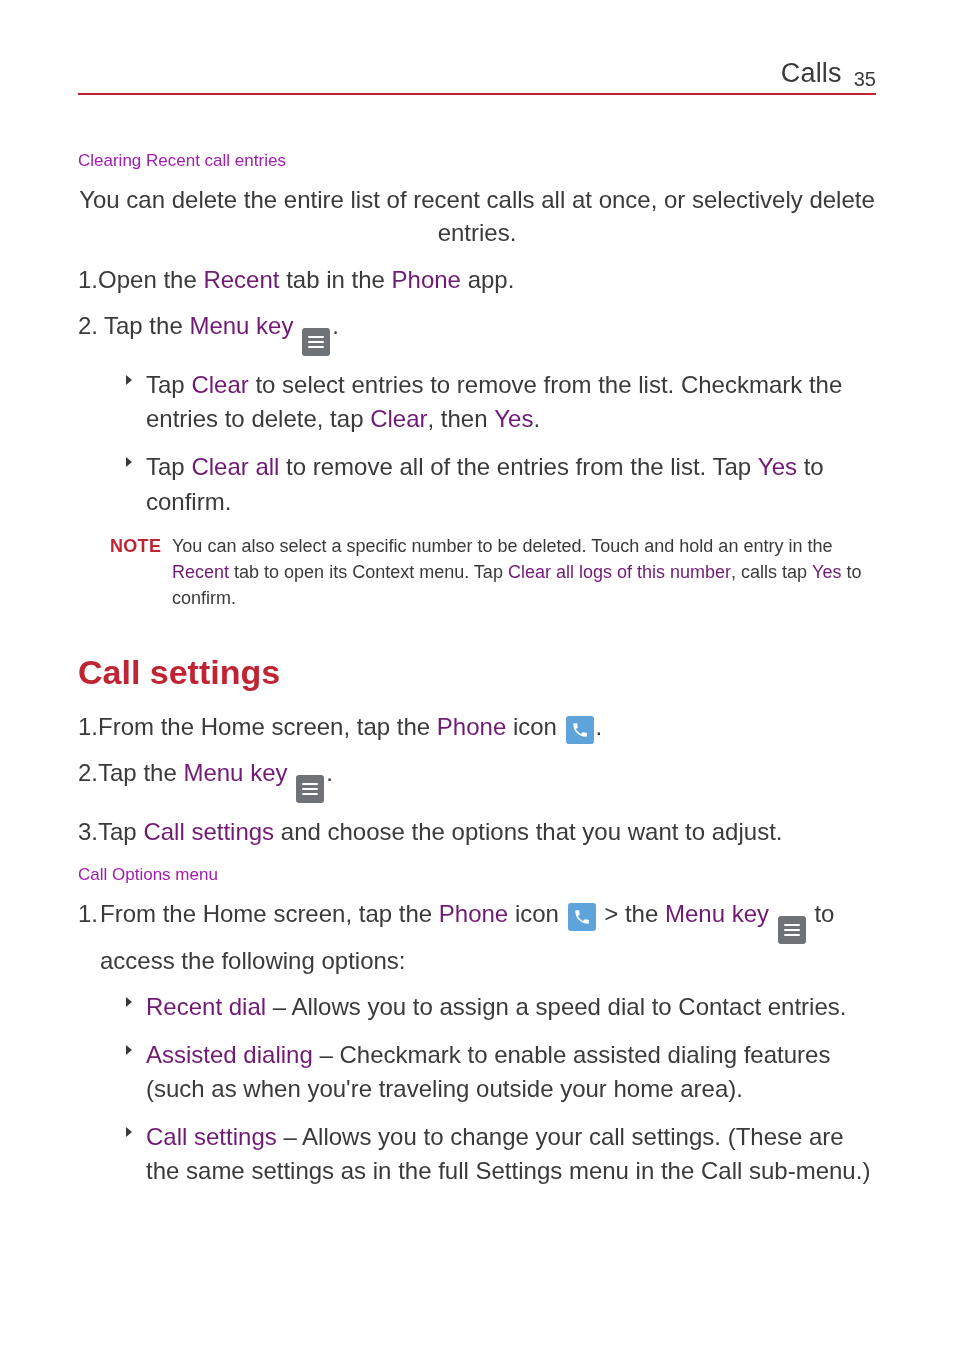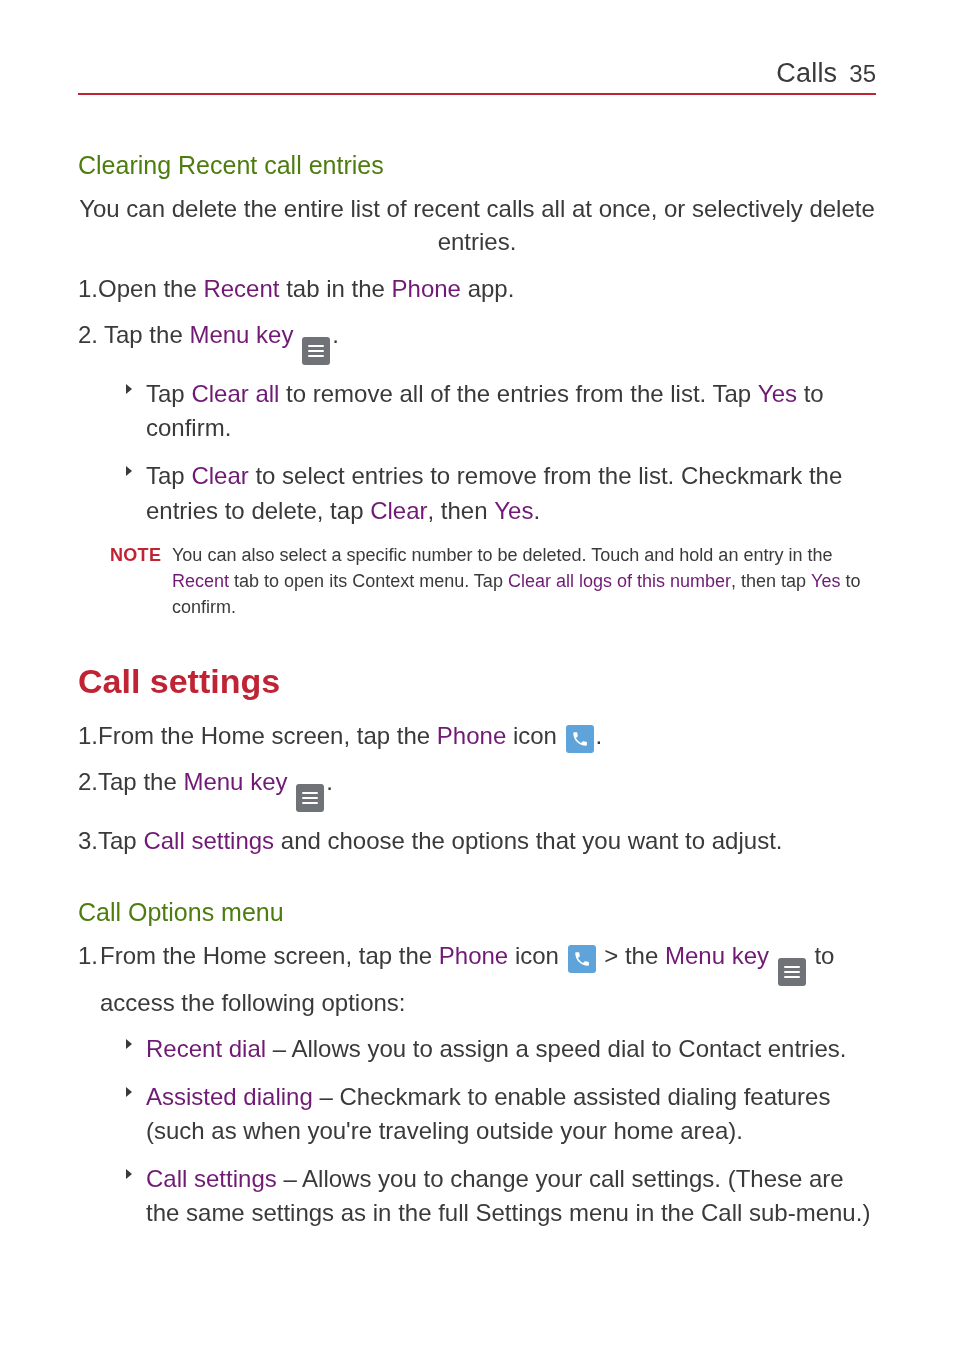--- a/index.html
+++ b/index.html
@@ -1,23 +1,23 @@
 <!DOCTYPE html>
 <html><head>
 <meta charset="utf-8">
 <style>
   * { box-sizing: border-box; margin: 0; padding: 0; }
   html, body { width: 954px; height: 1372px; background: #fff; }
   body { font-family: "Helvetica Neue", Helvetica, Arial, sans-serif; color: #3a3a3a; font-weight: 300; }
   .page { padding: 58px 78px 60px 78px; }
-  .header { border-bottom: 2px solid #c02434; display: flex; justify-content: flex-end; align-items: flex-start; padding-bottom: 4px; margin-bottom: 56px; }
+  .header { border-bottom: 2px solid #c02434; display: flex; justify-content: flex-end; align-items: flex-end; padding-bottom: 4px; margin-bottom: 56px; }
   .header .chapter { font-size: 27px; letter-spacing: 0.2px; color: #3a3a3a; margin-right: 12px; }
-  .header .pagenum { font-size: 24px; color: #3a3a3a; position: relative; top: 2px; }
+  .header .pagenum { font-size: 20px; color: #3a3a3a; position: relative; top: 2px; }
 
-  .subheading { color: #4d7c0f; font-size: 25px; margin-top: 40px; margin-bottom: 12px; font-weight: 400; }
+  .subheading { color: #a21caf; font-size: 17px; margin-top: 16px; margin-bottom: 12px; font-weight: 400; }
   .h1 { color: #c02434; font-size: 34px; font-weight: 600; margin-top: 42px; margin-bottom: 18px; }
 
   .para { font-size: 24px; line-height: 1.38; margin-bottom: 14px; text-align: center; }
   .step { font-size: 24px; line-height: 1.42; margin-bottom: 12px; display: flex; align-items: flex-start; }
   .step .num { flex: 0 0 auto; }
   .step .body { flex: 1 1 auto; }
   .step .num.n2 { width: 26px; }
 
   .bullets { margin-left: 46px; }
   .bullet { font-size: 24px; line-height: 1.42; margin-bottom: 14px; display: flex; align-items: flex-start; }
@@ -74,39 +74,39 @@
   </div>
 
   <div class="bullets">
     <div class="bullet">
       <span class="arrow">
         <svg width="10" height="12" viewBox="0 0 10 12">
             <path d="M2 1 L8 6 L2 11 Z" fill="#3a3a3a"></path>
           </svg>
       </span>
       <span class="body">
-        <span>Tap </span><b>Clear all</b><span> to remove all of the entries from the list. Tap </span><b>Yes</b><span> to confirm.</span>
+        <span>Tap </span><b>Clear</b><span> to select entries to remove from the list. Checkmark the entries to delete, tap </span><b>Clear</b><span>, then </span><b>Yes</b><span>.</span>
       </span>
     </div>
     <div class="bullet">
       <span class="arrow">
         <svg width="10" height="12" viewBox="0 0 10 12">
             <path d="M2 1 L8 6 L2 11 Z" fill="#3a3a3a"></path>
           </svg>
       </span>
       <span class="body">
-        <span>Tap </span><b>Clear</b><span> to select entries to remove from the list. Checkmark the entries to delete, tap </span><b>Clear</b><span>, then </span><b>Yes</b><span>.</span>
+        <span>Tap </span><b>Clear all</b><span> to remove all of the entries from the list. Tap </span><b>Yes</b><span> to confirm.</span>
       </span>
     </div>
   </div>
 
   <div class="note">
     <span class="label">NOTE</span>
     <span class="body">
-      <span>You can also select a specific number to be deleted. Touch and hold an entry in the </span><b>Recent</b><span> tab to open its Context menu. Tap </span><b>Clear all logs of this number</b><span>, then tap </span><b>Yes</b><span> to confirm.</span>
+      <span>You can also select a specific number to be deleted. Touch and hold an entry in the </span><b>Recent</b><span> tab to open its Context menu. Tap </span><b>Clear all logs of this number</b><span>, calls tap </span><b>Yes</b><span> to confirm.</span>
     </span>
   </div>
 
   <div class="h1">Call settings</div>
 
   <div class="step">
     <span class="num">1. </span>
     <span class="body">
       <span> From the Home screen, tap the </span><b>Phone</b><span> icon </span>
       <span class="icon-box icon-phone">

